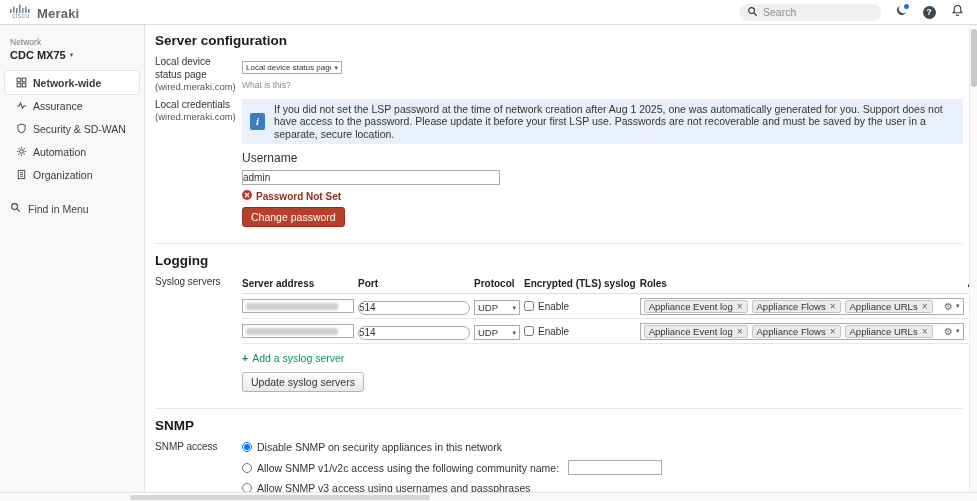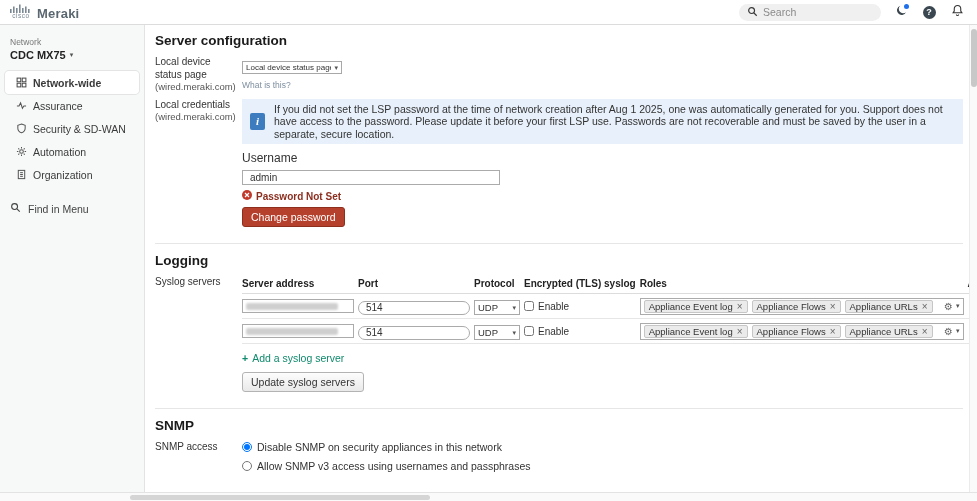--- a/index.html
+++ b/index.html
@@ -60,21 +60,21 @@
   .sel-proto { width:46px; font-size:9.5px; }
   .sel .sel-text { overflow:hidden; white-space:nowrap; text-overflow:clip; }
   .tiny-link { font-size:8.5px; color:#7f8fa0; cursor:pointer; }
 
   .banner { background:#e8f1fb; display:flex; align-items:center; gap:9px; padding:4px 8px;
     font-size:10.5px; line-height:12.5px; color:#333; margin-bottom:7px; }
   .binfo { flex-shrink:0; width:15px; height:17px; background:#3e7cc0; color:#fff;
     border-radius:2px; font-family:"Liberation Serif",serif; font-style:italic; font-weight:bold;
     font-size:11px; display:flex; align-items:center; justify-content:center; }
   .ulabel { font-size:12px; color:#333; margin:2px 0 2px; }
-  .txt { height:15px; border:1px solid #ababab; font-size:10px; padding:1px 7px;
+  .txt { height:15px; border:1px solid #ababab; font-size:10px; padding:1px 0;
     font-family:inherit; color:#333; background:#fff; }
   .txt-username { width:258px; }
   .pw-status { display:flex; align-items:center; gap:4px; margin:5px 0 5px;
     font-size:10px; font-weight:bold; color:#8c2e1f; }
   .btn-red { background:#b5402c; border:1px solid #8e2f1e; color:#fff; border-radius:3px;
     font-size:10.5px; padding:3px 8px; cursor:pointer; font-family:inherit; }
   .btn-gray { background:linear-gradient(#fdfdfd,#e9e9e9); border:1px solid #b3b3b3;
     color:#333; border-radius:3px; font-size:10.5px; padding:3px 8px; cursor:pointer;
     font-family:inherit; margin-top:6px; }
 
@@ -412,20 +412,25 @@
         <h2>SNMP</h2>
         <div class="frow">
           <div class="flabel">SNMP access</div>
           <div class="fctl">
             <label class="radio-row">
               <input type="radio" name="snmp" checked="" style="">
               <span>Disable SNMP on security appliances in this network</span>
             </label>
             <label class="radio-row">
               <input type="radio" name="snmp" style="">
+              <span>Allow SNMP v1/v2c access using the following community name:</span>
+              <input class="txt txt-community" style="">
+            </label>
+            <label class="radio-row">
+              <input type="radio" name="snmp" style="">
               <span>Allow SNMP v3 access using usernames and passphrases</span>
             </label>
 
           </div>
         </div>
       </section>
 
     </main>
   </div>
 

